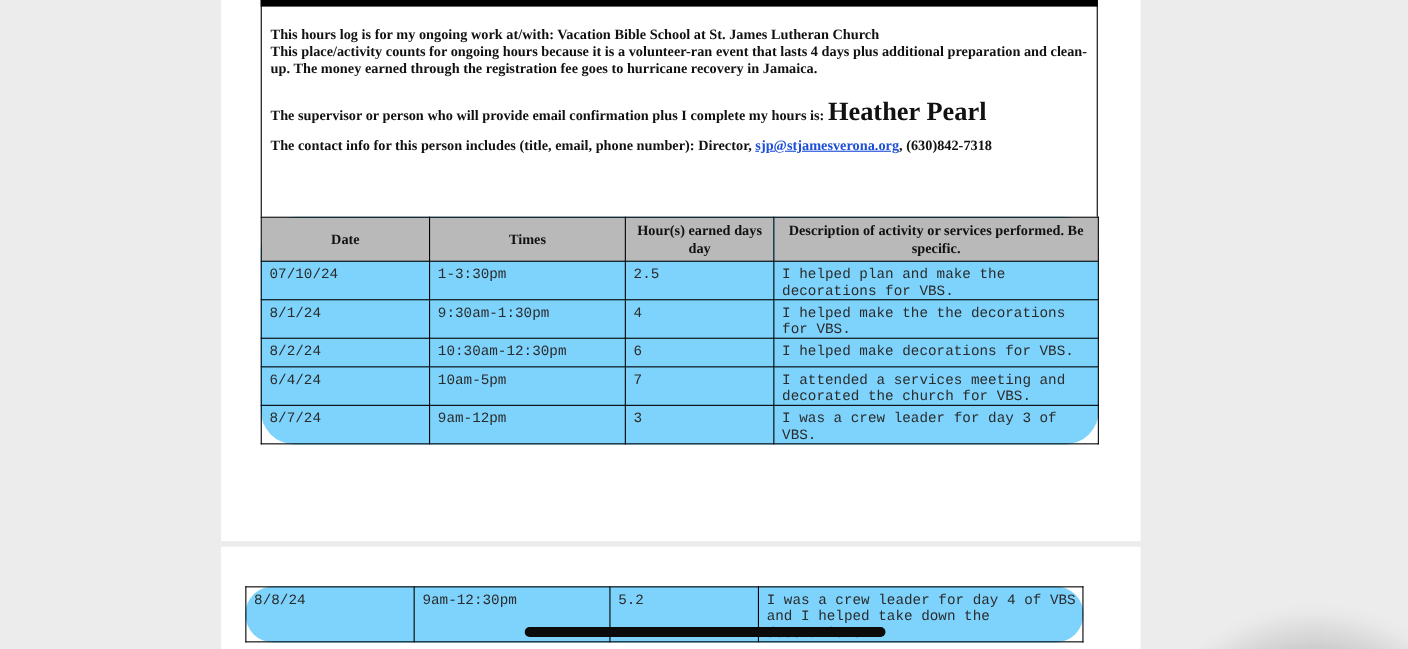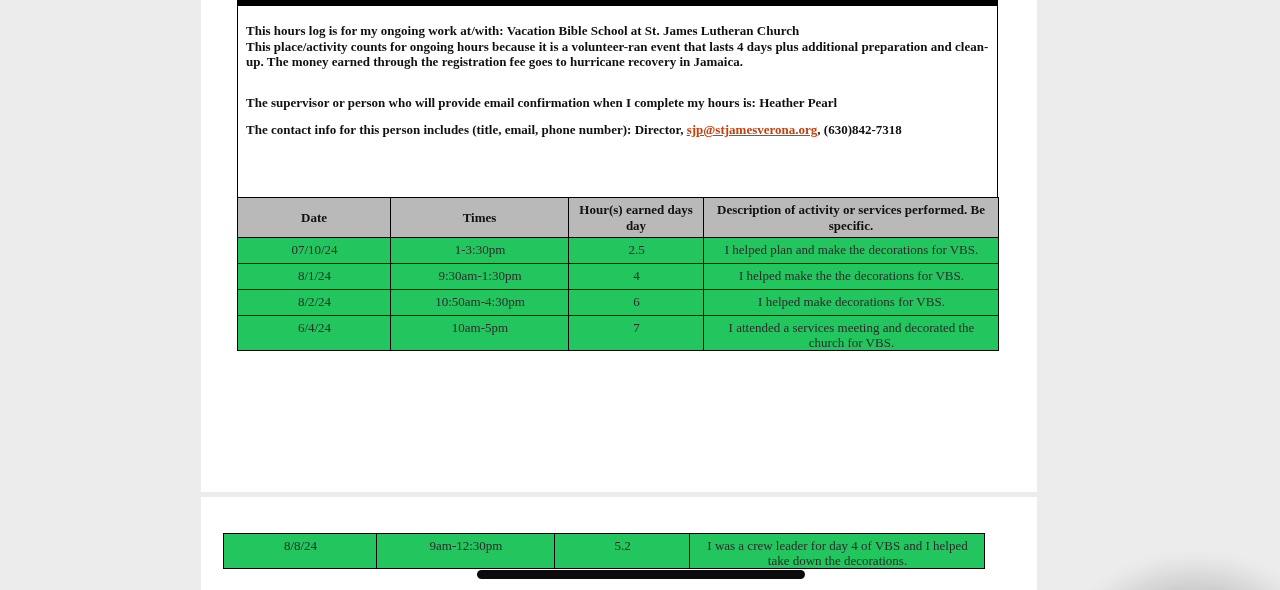--- a/index.html
+++ b/index.html
@@ -32,32 +32,33 @@
     border-right: 1px solid #000;
     background: #fff;
     padding: 17px 8px 0 8px;
     font-weight: bold;
     font-size: 13px;
     line-height: 15.5px;
     color: #111;
   }
   .textbox .para { margin: 0; }
   .supervisor-line { margin-top: 25px; font-size: 13px; }
-  .supervisor-name { font-size: 13px; font-weight: bold; }
+  .supervisor-name { font-size: 24px; font-weight: bold; }
   .contact-line { margin-top: 12px; }
-  a.email-link { color: #c2410c; text-decoration: underline; font-weight: bold; cursor: pointer; }
+  a.email-link { color: #1d4ed8; text-decoration: underline; font-weight: bold; cursor: pointer; }
 
   
   table.hours-table {
     position: absolute;
     border-collapse: collapse;
     table-layout: fixed;
     width: 761px;
-    background: #22c55e;
+    background: #7dd3fc;
     font-size: 13px;
+    border-radius: 31px;
   }
   table.t1 { left: 237px; top: 197px; }
   table.t2 { left: 223px; top: 533px; }
   .hours-table th, .hours-table td {
     border: 1px solid #000;
     vertical-align: top;
     overflow: hidden;
   }
   .hours-table th {
     background: #b9b9b9;
@@ -65,27 +66,26 @@
     font-weight: bold;
     font-size: 13px;
     line-height: 15.5px;
     text-align: center;
     vertical-align: middle;
     height: 40px;
     padding: 2px 5px;
     color: #111;
   }
   .hours-table td {
-    font-family: Liberation Serif, serif;
+    font-family: Liberation Mono, monospace;
     font-weight: normal;
     color: #2b2b2b;
     height: 26px;
     padding: 4px 6px 0 7px;
     line-height: 15px;
-    text-align: center;
   }
   .col-date { width: 153px; }
   .col-times { width: 178px; }
   .col-hours { width: 135px; }
   .col-desc { width: 295px; }
 
   
   .redaction-marker {
     position: absolute;
     left: 477px;
@@ -114,21 +114,21 @@
 <body>
 
 <div class="canvas">
 
   <div class="page page1"></div>
   <div class="page page2"></div>
 
   <div class="textbox">
     <div class="para">This hours log is for my ongoing work at/with: Vacation Bible School at St. James Lutheran Church</div>
     <div class="para">This place/activity counts for ongoing hours because it is a volunteer-ran event that lasts 4 days plus additional preparation and clean-up. The money earned through the registration fee goes to hurricane recovery in Jamaica.</div>
-    <div class="supervisor-line"><span>The supervisor or person who will provide email confirmation when I complete my hours is: </span><span class="supervisor-name">Heather Pearl</span></div>
+    <div class="supervisor-line"><span>The supervisor or person who will provide email confirmation plus I complete my hours is: </span><span class="supervisor-name">Heather Pearl</span></div>
     <div class="contact-line"><span>The contact info for this person includes (title, email, phone number): Director, </span><a class="email-link">sjp@stjamesverona.org</a><span>, (630)842-7318</span></div>
   </div>
 
   <table class="hours-table t1">
     <colgroup>
       <col class="col-date">
         <col class="col-times">
         <col class="col-hours">
         <col class="col-desc">
     </colgroup>
@@ -148,29 +148,35 @@
           <td>I helped plan and make the decorations for VBS.</td>
         </tr>
         <tr>
           <td>8/1/24</td>
           <td>9:30am-1:30pm</td>
           <td>4</td>
           <td>I helped make the the decorations for VBS.</td>
         </tr>
         <tr>
           <td>8/2/24</td>
-          <td>10:50am-4:30pm</td>
+          <td>10:30am-12:30pm</td>
           <td>6</td>
           <td>I helped make decorations for VBS.</td>
         </tr>
         <tr>
           <td>6/4/24</td>
           <td>10am-5pm</td>
           <td>7</td>
           <td>I attended a services meeting and decorated the church for VBS.</td>
+        </tr>
+        <tr>
+          <td>8/7/24</td>
+          <td>9am-12pm</td>
+          <td>3</td>
+          <td>I was a crew leader for day 3 of VBS.</td>
         </tr>
       </tbody>
   </table>
 
   <table class="hours-table t2">
     <colgroup>
       <col class="col-date">
         <col class="col-times">
         <col class="col-hours">
         <col class="col-desc">

